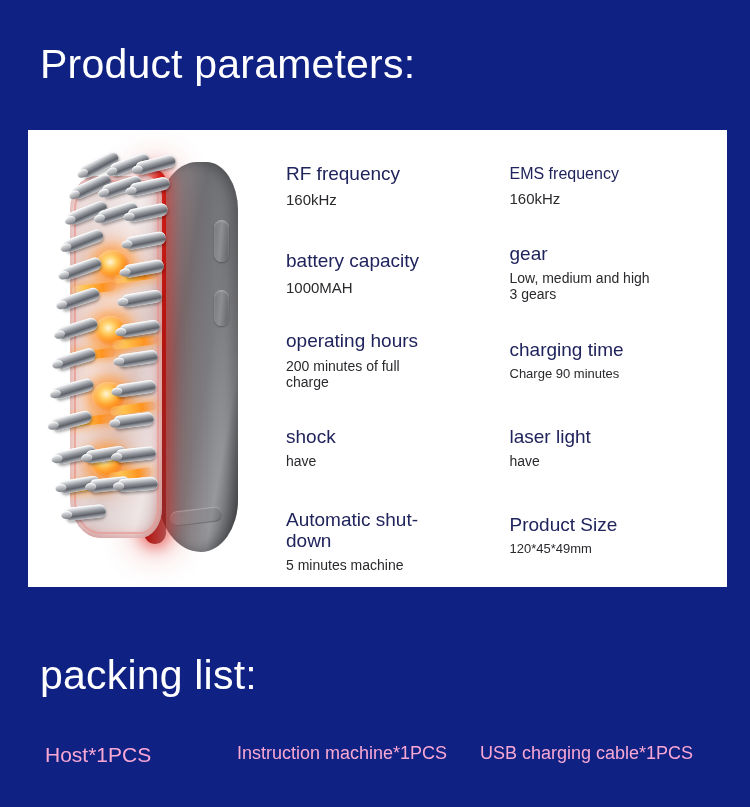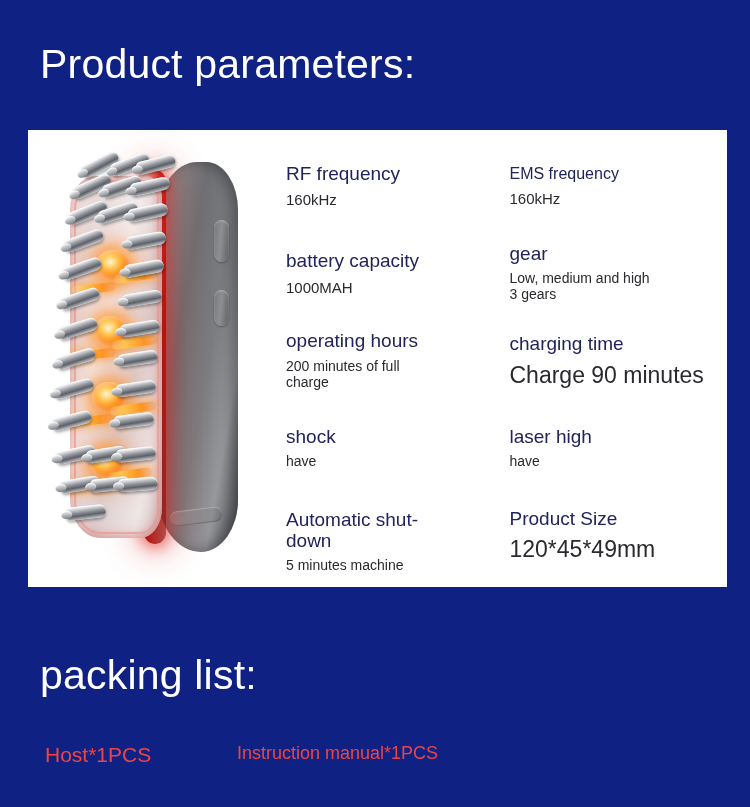--- a/index.html
+++ b/index.html
@@ -245,35 +245,35 @@
     color: #2a2a2e;
     font-size: 15px;
     font-weight: 400;
     line-height: 1.14;
     white-space: pre-line;
   }
 
   
   .lbl-sm  { font-size: 16px; }
   .lbl-lg  { font-size: 19px; }
-  .val-lg  { font-size: 23px; }
+  .val-lg  { font-size: 13px; }
   .val-sm  { font-size: 14px; }
   .lbl-wrap { max-width: 175px; margin-top: 12px; }
 
   
   .packing-list {
     position: absolute;
     left: 40px;
     top: 744px;
     width: 670px;
     height: 30px;
   }
   .pack-item {
     position: absolute;
-    color: #ef4444;
+    color: #f9a8d4;
     font-weight: 400;
     white-space: nowrap;
     line-height: 1;
   }
   .pack-0 { left: 5px;   font-size: 21px; }
   .pack-1 { left: 197px; font-size: 18px; }
   .pack-2 { left: 440px; font-size: 18px; }
 </style>
 </head>
 <body>
@@ -381,28 +381,29 @@
       <div class="param-row">
         <div class="param-label lbl-lg">gear</div>
         <div class="param-value val-sm">Low, medium and high
 3 gears</div>
       </div>
       <div class="param-row">
         <div class="param-label">charging time</div>
         <div class="param-value val-lg">Charge 90 minutes</div>
       </div>
       <div class="param-row">
-        <div class="param-label">laser high</div>
+        <div class="param-label">laser light</div>
         <div class="param-value val-sm">have</div>
       </div>
       <div class="param-row">
         <div class="param-label">Product Size</div>
         <div class="param-value val-lg">120*45*49mm</div>
       </div>
     </div>
 
   </div>
 </div>
 
 <div class="packing-list">
   <span class="pack-item pack-0">Host*1PCS</span>
-  <span class="pack-item pack-1">Instruction manual*1PCS</span>
+  <span class="pack-item pack-1">Instruction machine*1PCS</span>
+  <span class="pack-item pack-2">USB charging cable*1PCS</span>
 </div>
 
 </body></html>

